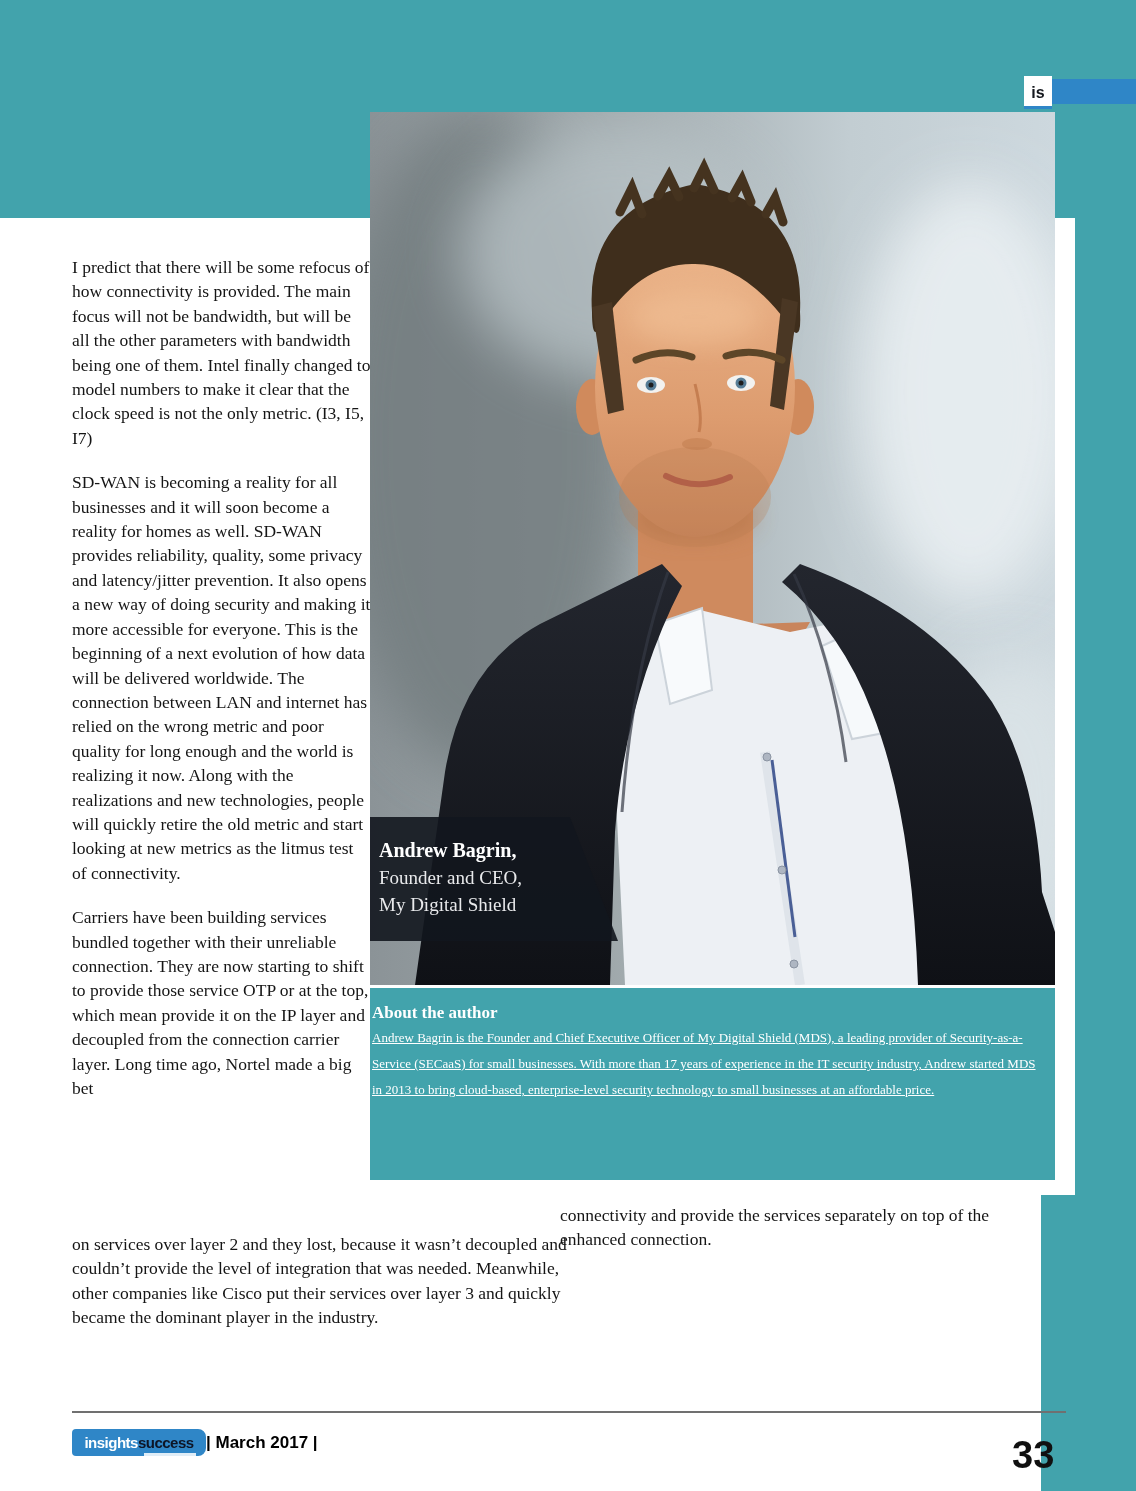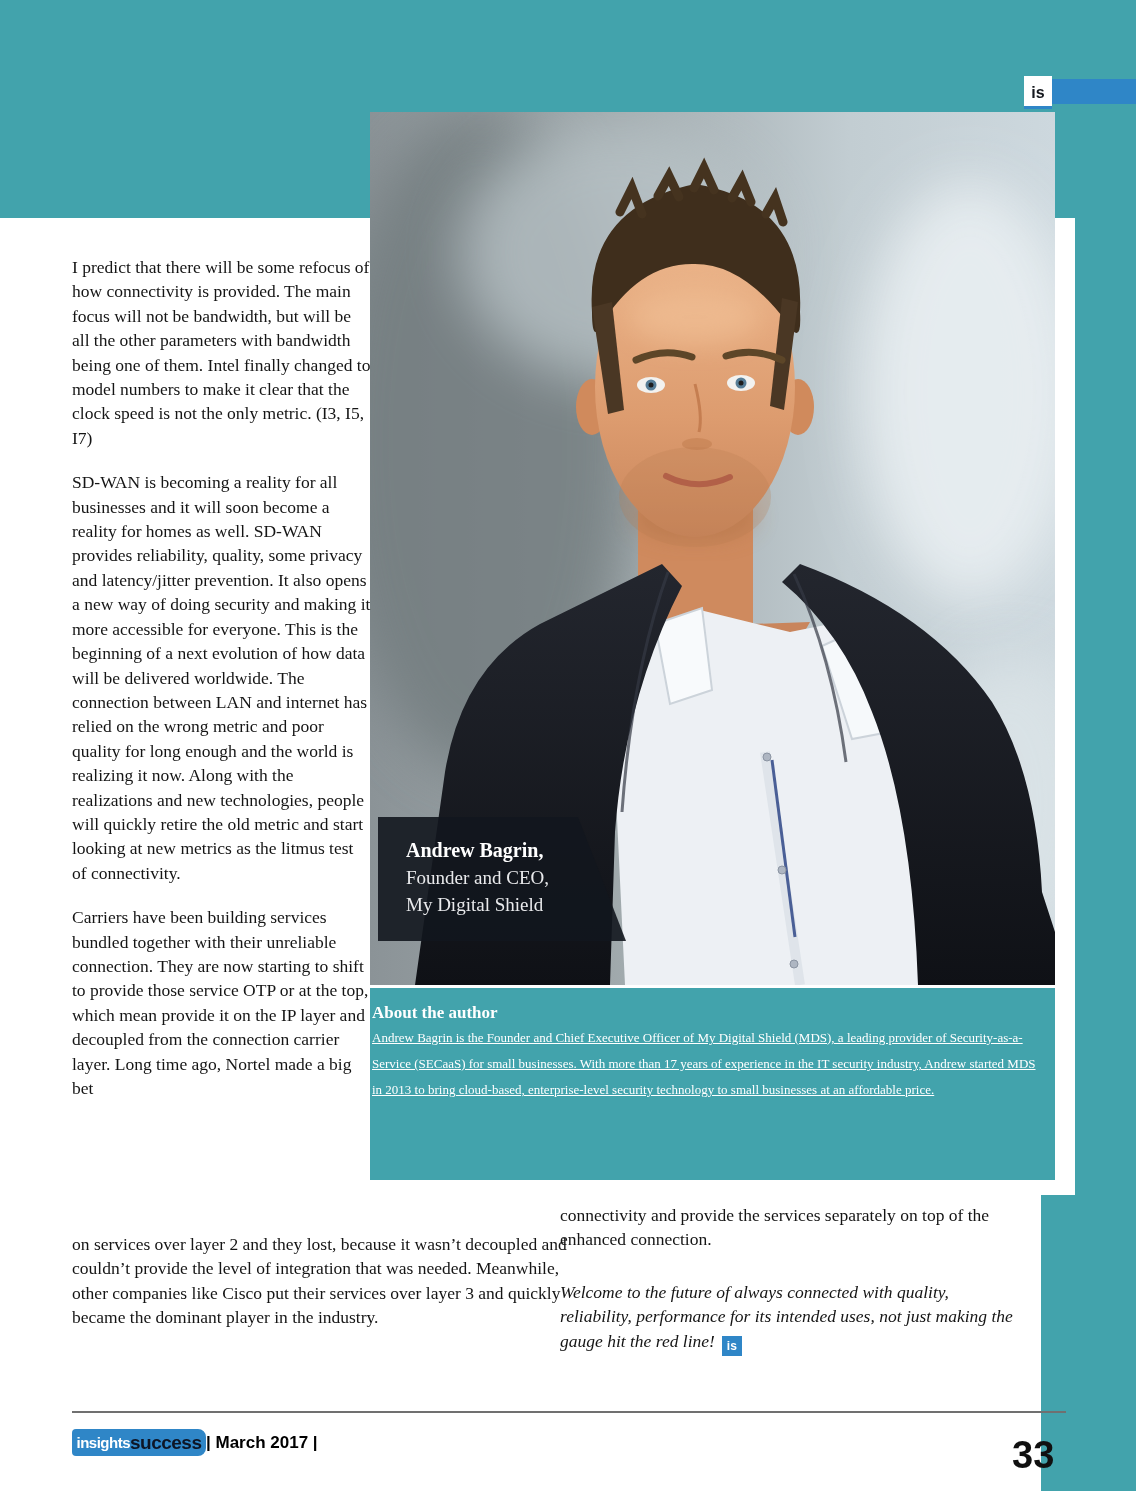--- a/index.html
+++ b/index.html
@@ -17,24 +17,24 @@
   .brand-chip {
     position:absolute; left:1024px; top:76px; width:28px; height:33px; background:#fff;
     display:flex; align-items:center; justify-content:center;
     font-family:"Liberation Sans", sans-serif; font-weight:bold; font-size:16px; color:#15181e;
     box-shadow: inset 0 -3px 0 #2f86c7;
   }
   
   .photo { position:absolute; left:370px; top:112px; width:685px; height:873px; overflow:hidden; }
   .photo svg { position:absolute; left:0; top:0; }
   .caption {
-    position:absolute; left:8px; top:705px; width:252px; height:124px;
+    position:absolute; left:0; top:705px; width:252px; height:124px;
     background:rgba(18,22,30,0.90);
     clip-path:polygon(0 0, 200px 0, 248px 124px, 0 124px);
-    box-sizing:border-box; padding:20px 0 0 28px;
+    box-sizing:border-box; padding:20px 0 0 9px;
   }
   .caption-name { font-weight:bold; font-size:20px; line-height:27px; color:#ffffff; }
   .caption-line { font-size:19px; line-height:27px; color:#e9eaec; }
   
   .about-box {
     position:absolute; left:370px; top:988px; width:685px; height:192px;
     background:#42a3ac; color:#ffffff; box-sizing:border-box; padding:12px 18px 0 2px;
   }
   .about-title { font-weight:bold; font-size:17px; line-height:25px; }
   .about-body  { font-size:13px; line-height:26px;text-decoration:underline; }
@@ -53,21 +53,21 @@
     vertical-align:-3px; margin-left:7px; font-style:normal;
   }
   
   .footer-rule { position:absolute; left:72px; top:1411px; width:994px; height:2px; background:#707070; }
   .footer-logo {
     position:absolute; left:72px; top:1429px; width:134px; height:27px; background:#2f86c7;
     border-radius:4px 8px 8px 4px; display:flex; align-items:center; justify-content:center;
     font-family:"Liberation Sans", sans-serif; font-weight:bold;
   }
   .logo-insights { color:#ffffff; font-size:15px; letter-spacing:-0.5px; }
-  .logo-success  { color:#0d1526; font-size:19px; letter-spacing:-0.5px; position:relative; }
+  .logo-success  { color:#0d1526; font-size:15px; letter-spacing:-0.5px; position:relative; }
   .logo-tagline  { position:absolute; right:-2px; bottom:-5px; width:52px; height:3px; background:rgba(255,255,255,0.85); }
   .footer-date {
     position:absolute; left:206px; top:1433px;
     font-family:"Liberation Sans", sans-serif; font-weight:bold; font-size:17px; color:#000000;
   }
   .page-number {
     position:absolute; left:1012px; top:1422px;
     font-family:"Liberation Sans", sans-serif; font-weight:800; font-size:38px; color:#101010;margin-top:12px;
   }
 </style>
@@ -176,21 +176,20 @@
     <p>SD-WAN is becoming a reality for all businesses and it will soon become a reality for homes as well. SD-WAN provides reliability, quality, some privacy and latency/jitter prevention. It also opens a new way of doing security and making it more accessible for everyone. This is the beginning of a next evolution of how data will be delivered worldwide. The connection between LAN and internet has relied on the wrong metric and poor quality for long enough and the world is realizing it now. Along with the realizations and new technologies, people will quickly retire the old metric and start looking at new metrics as the litmus test of connectivity.</p>
     <p>Carriers have been building services bundled together with their unreliable connection. They are now starting to shift to provide those service OTP or at the top, which mean provide it on the IP layer and decoupled from the connection carrier layer. Long time ago, Nortel made a big bet</p>
   </div>
 
   <div class="wide-block">
     <p class="p1">on services over layer 2 and they lost, because it wasn’t decoupled and couldn’t provide the level of integration that was needed. Meanwhile, other companies like Cisco put their services over layer 3 and quickly became the dominant player in the industry.</p>
   </div>
 
   <div class="col2">
     <p class="p1">connectivity and provide the services separately on top of the enhanced connection.</p>
-    <p class="p2"><span>Welcome to the future of always connected with quality, reliability, performance for its intended uses, not just making the gauge hit the red line!</span><span class="inline-mark">is</span></p>
   </div>
 
   <div class="footer-rule"></div>
   <div class="footer-logo">
     <span class="logo-insights">insights</span>
       <span class="logo-success">success<span class="logo-tagline"></span></span>
   </div>
   <div class="footer-date">| March 2017 |</div>
   <div class="page-number">33</div>
 

